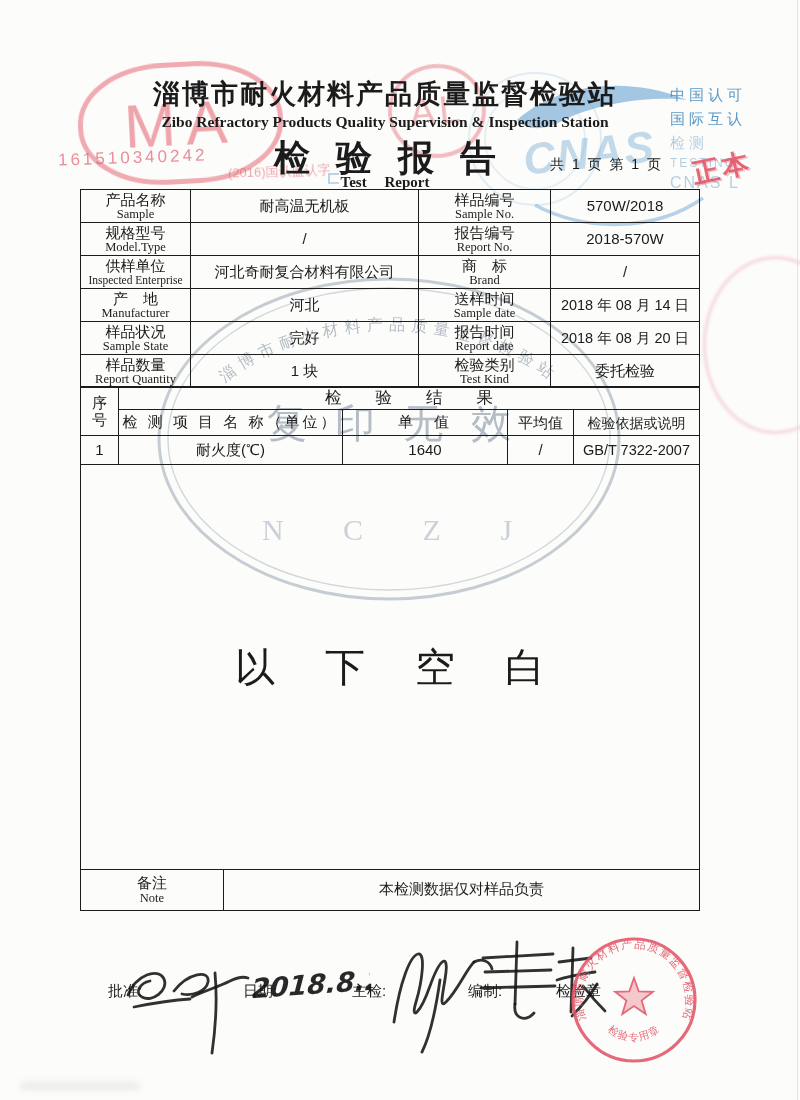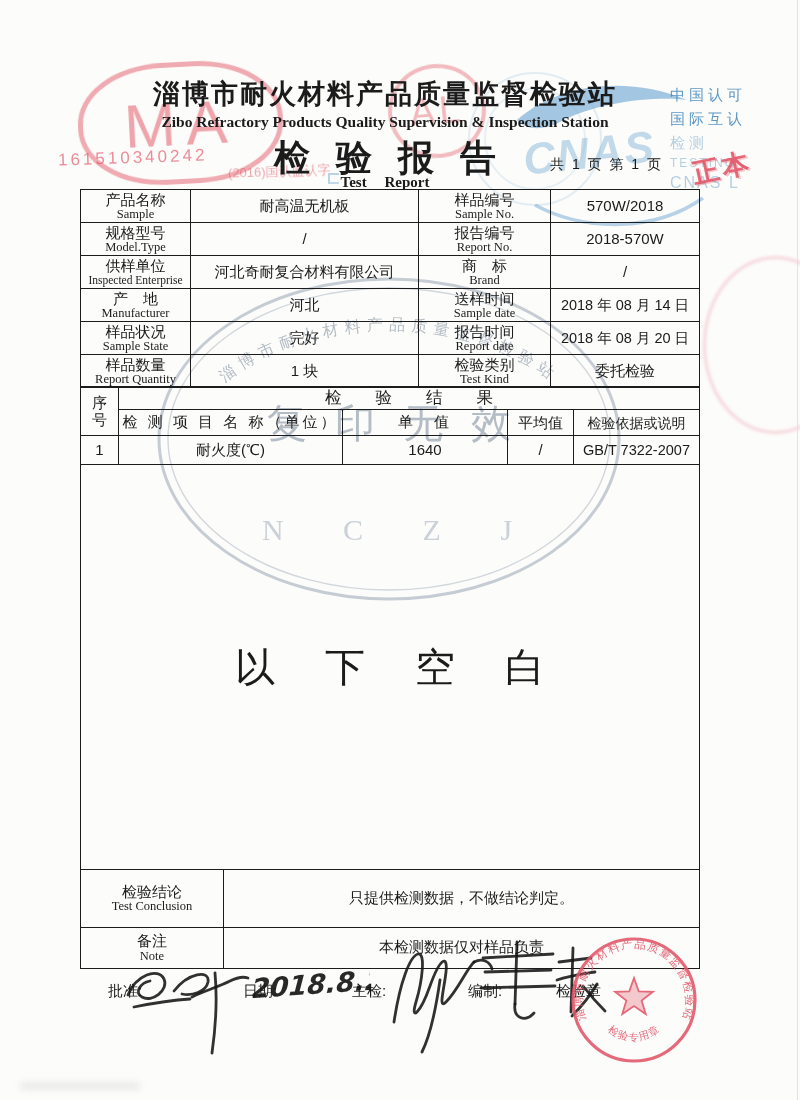--- a/index.html
+++ b/index.html
@@ -260,27 +260,20 @@
         </tr>
       </tbody>
     </table>
 
     <table class="t" id="tbl-concl">
       <colgroup>
           <col style="width:143px">
           <col style="width:476px">
         </colgroup>
       <tbody>
-        <tr style="height:58px">
-          <td>
-              <span class="cn">检验结论</span>
-              <span class="en">Test Conclusion</span>
-            </td>
-          <td><span class="val">只提供检测数据，不做结论判定。</span></td>
-        </tr>
         <tr style="height:41px">
           <td>
               <span class="cn">备注</span>
               <span class="en">Note</span>
             </td>
           <td><span class="val">本检测数据仅对样品负责</span></td>
         </tr>
       </tbody>
     </table>
   </div>

